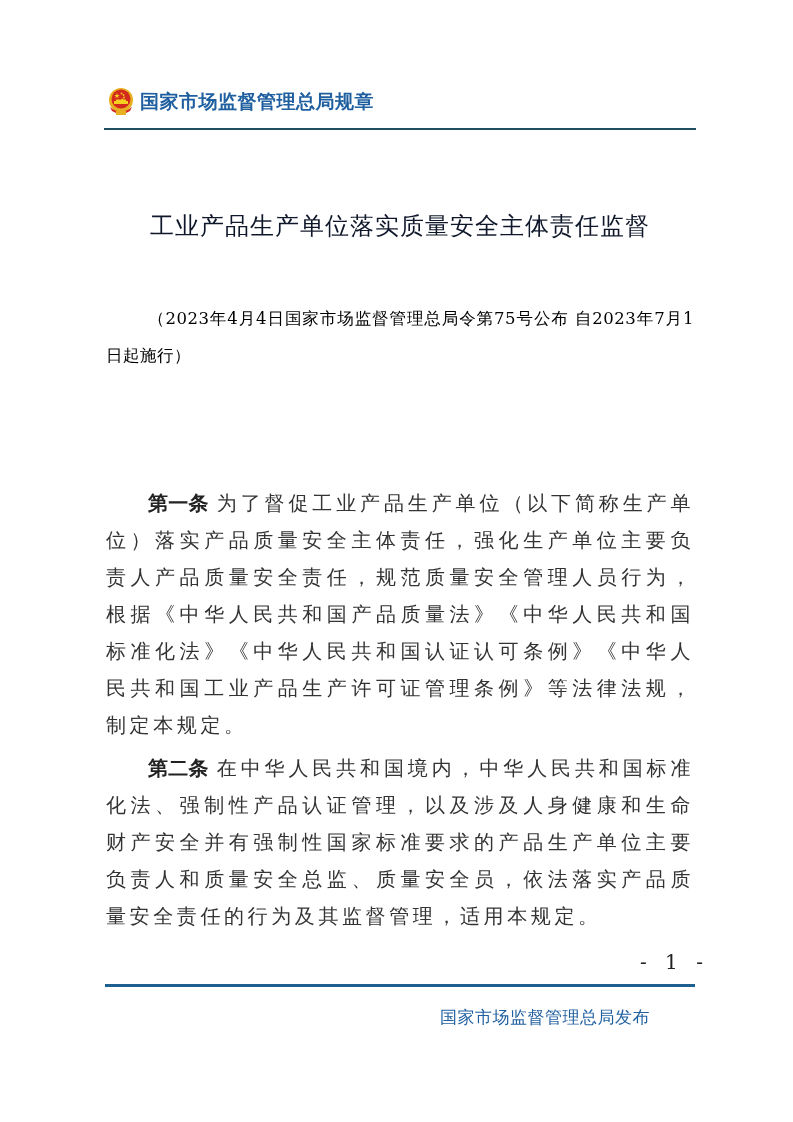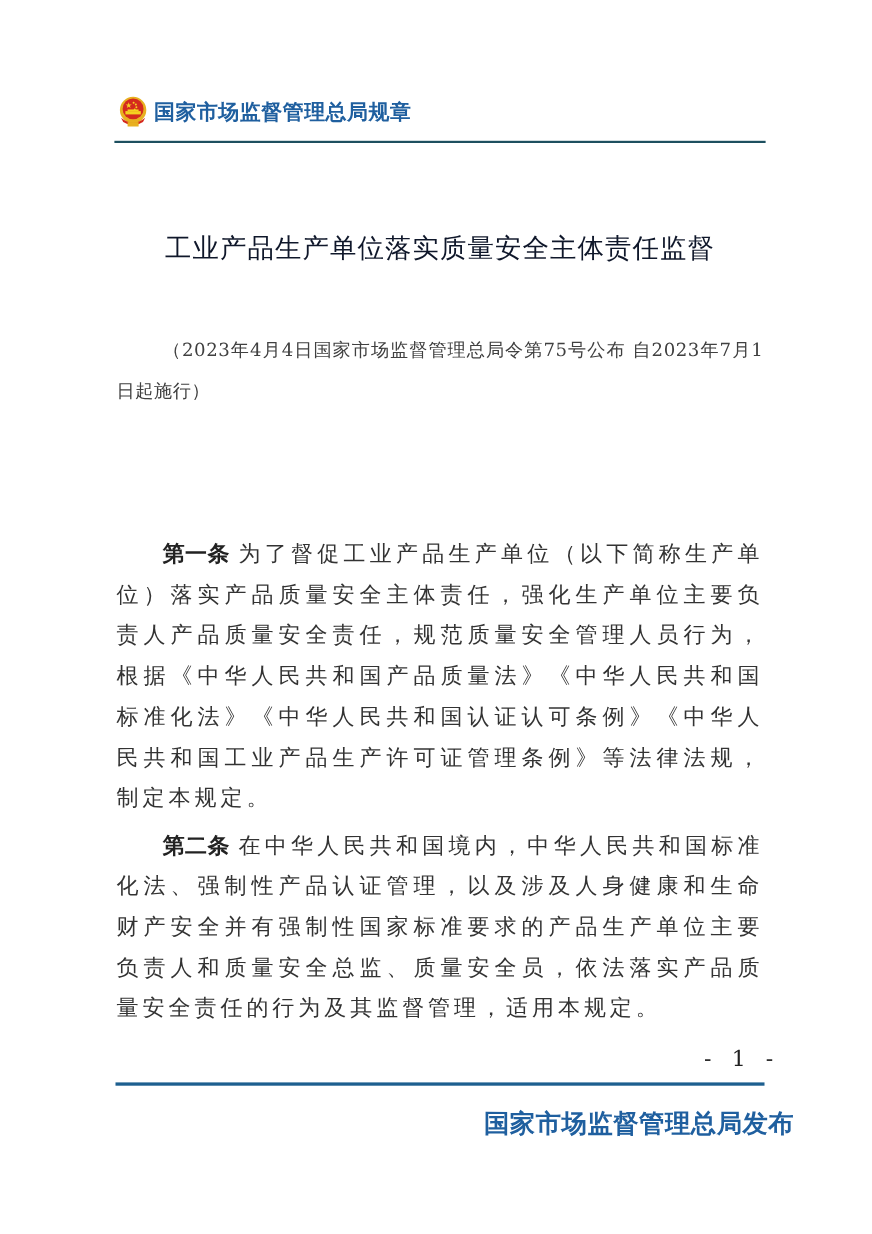--- a/index.html
+++ b/index.html
@@ -8,30 +8,30 @@
   .header { position: absolute; left: 107px; top: 86px; height: 32px; display: flex; align-items: center; }
   .emblem { width: 28px; height: 30px; position: relative; margin-right: 5px; }
   .emblem svg { display: block; }
   .header-title { font-family: Liberation Serif, serif; font-weight: bold;
                   font-size: 19px; color: #1f5f9f; letter-spacing: 0.5px; }
   .top-rule { position: absolute; left: 104px; top: 128px; width: 592px; height: 2px; background: #1d4f5f; }
   .doc-title { position: absolute; left: 100px; top: 190px; width: 600px; text-align: center;
                font-family: "DejaVu Sans", "Liberation Sans", sans-serif; font-size: 24px; line-height: 43px;
                color: #0f172a; letter-spacing: 1px; margin-top: 15px; }
   .promulgation { position: absolute; left: 106px; top: 300px; width: 588px;
-                  font-size: 16.5px; line-height: 37px; color: #404040; text-indent: 42px; letter-spacing: 0.5px; text-align: justify; }
+                  font-size: 16.5px; line-height: 37px; color: #000000; text-indent: 42px; letter-spacing: 0.5px; text-align: justify; }
   .article { position: absolute; left: 106px; width: 588px; font-size: 20px; line-height: 37px;
              color: #333; text-indent: 42px; letter-spacing: 3.6px; text-align: justify; margin-top: 44px; }
   .article .art-num { font-family: "DejaVu Sans", "Liberation Sans", sans-serif; font-weight: bold; color: #222; letter-spacing: 0; margin-right: 8px; }
   .article-1 { top: 441px; }
   .article-2 { top: 706px; }
   .page-num { position: absolute; left: 640px; top: 950px; font-size: 20px; color: #222; letter-spacing: 6px; }
   .bottom-rule { position: absolute; left: 105px; top: 984px; width: 590px; height: 3px; background: #1d5f8f; }
   .footer { position: absolute; left: 440px; top: 1006px; font-family: "DejaVu Sans", "Liberation Sans", sans-serif;
-            font-weight: bold; font-size: 23px; color: #1f5f9f; letter-spacing: 0.5px; }
+            font-weight: normal; font-size: 17px; color: #1f5f9f; letter-spacing: 0.5px; }
 </style>
 </head>
 <body>
 
 <div class="header">
   <span class="emblem">
     <svg width="28" height="30" viewBox="0 0 28 30">
       <circle cx="14" cy="13" r="12" fill="#e8b020"></circle>
       <circle cx="14" cy="12" r="9.5" fill="#d42a1e"></circle>
       <polygon points="10,6 10.7,8 12.8,8 11.1,9.2 11.7,11.2 10,10 8.3,11.2 8.9,9.2 7.2,8 9.3,8" fill="#f5d020"></polygon>

